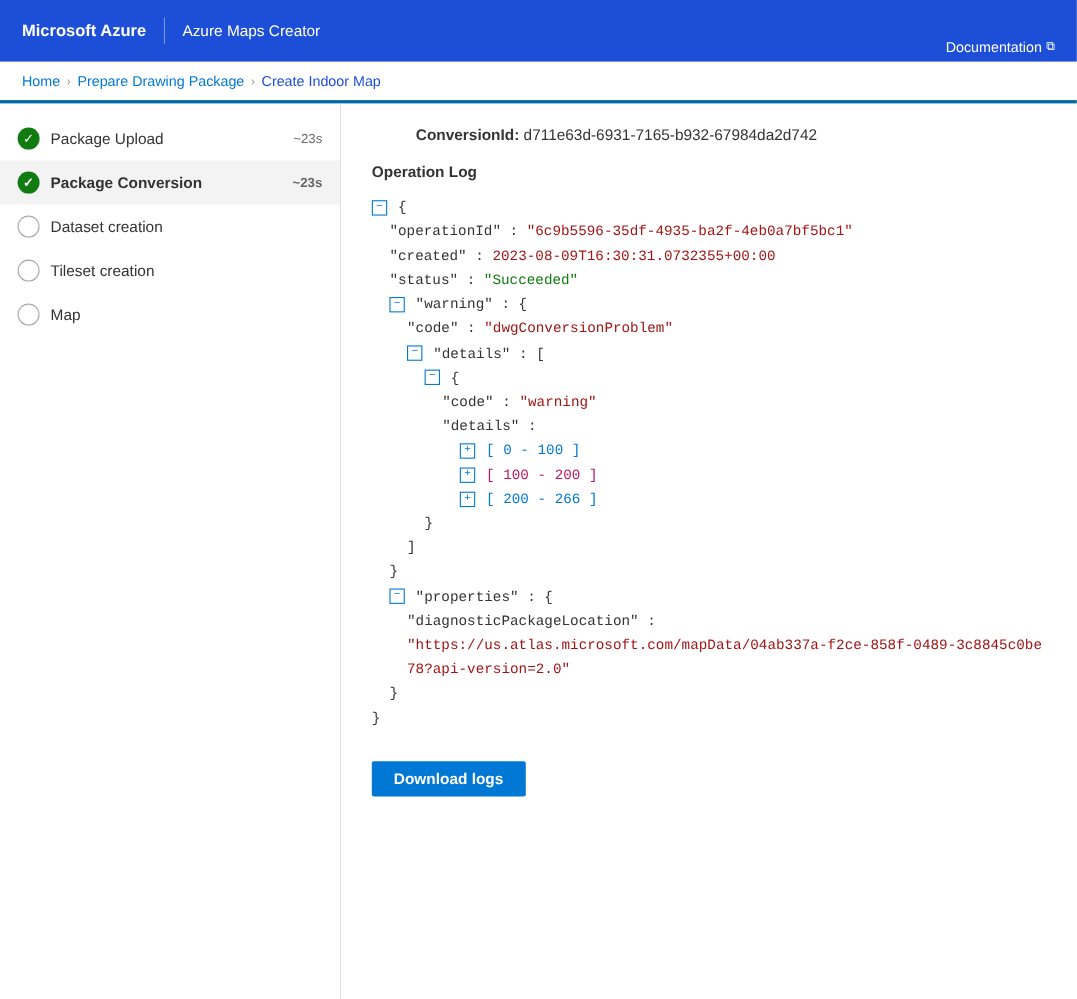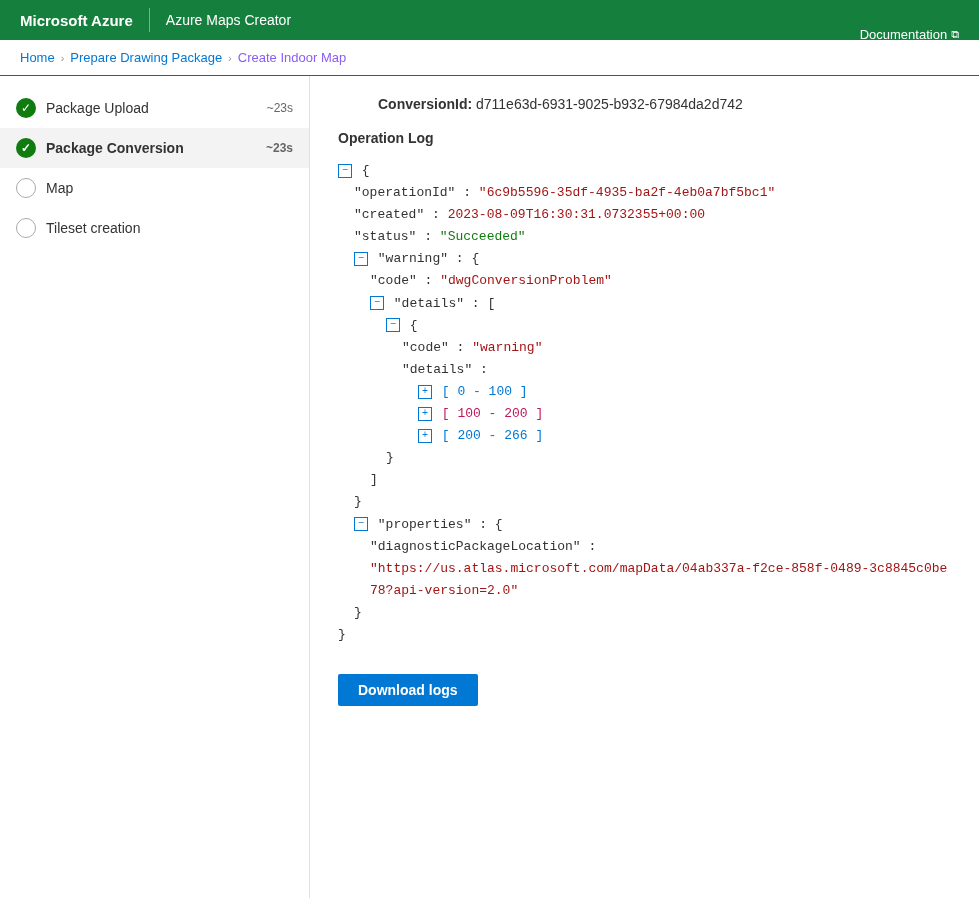--- a/index.html
+++ b/index.html
@@ -1,25 +1,25 @@
 <!DOCTYPE html>
 <html><head>
   <meta charset="utf-8">
   <style>
     * { box-sizing: border-box; margin: 0; padding: 0; }
     body { font-family: 'Segoe UI', Arial, sans-serif; font-size: 14px; background: #fff; color: #333; }
 
     
     .top-nav {
-      background: #15803d;
+      background: #1d4ed8;
       color: #fff;
       display: flex;
       align-items: center;
       padding: 0 20px;
-      height: 40px;
+      height: 56px;
     }
     .top-nav-brand {
       font-weight: 600;
       font-size: 15px;
       color: #fff;
     }
     .top-nav-divider {
       width: 1px;
       height: 24px;
       background: rgba(255,255,255,0.4);
@@ -43,33 +43,33 @@
       font-size: 11px;
     }
 
     
     .breadcrumb {
       padding: 10px 20px;
       display: flex;
       align-items: center;
       gap: 6px;
       font-size: 13px;
-      border-bottom: 1px solid #0369a1;
+      border-bottom: 3px solid #0369a1;
     }
     .breadcrumb a {
       color: #0078d4;
       text-decoration: none;
       cursor: pointer;
     }
     .breadcrumb-sep {
       color: #999;
       font-size: 11px;
     }
     .breadcrumb-current {
-      color: #8b5cf6;
+      color: #1d4ed8;
     }
 
     
     .main-layout {
       display: flex;
       height: calc(100vh - 48px - 38px);
     }
 
     
     .sidebar {
@@ -216,35 +216,40 @@
       <span class="sidebar-item-label">Package Upload</span>
       <span class="sidebar-item-time">~23s</span>
     </div>
     <div class="sidebar-item active">
       <div class="step-icon done">✓</div>
       <span class="sidebar-item-label">Package Conversion</span>
       <span class="sidebar-item-time">~23s</span>
     </div>
     <div class="sidebar-item">
       <div class="step-icon pending"></div>
-      <span class="sidebar-item-label">Map</span>
+      <span class="sidebar-item-label">Dataset creation</span>
       <span class="sidebar-item-time"></span>
     </div>
     <div class="sidebar-item">
       <div class="step-icon pending"></div>
       <span class="sidebar-item-label">Tileset creation</span>
       <span class="sidebar-item-time"></span>
     </div>
+    <div class="sidebar-item">
+      <div class="step-icon pending"></div>
+      <span class="sidebar-item-label">Map</span>
+      <span class="sidebar-item-time"></span>
+    </div>
   </aside>
 
   <main class="content">
 
     <div class="conversion-id">
       <span class="conversion-id-label">ConversionId:</span>
-      <span>d711e63d-6931-9025-b932-67984da2d742</span>
+      <span>d711e63d-6931-7165-b932-67984da2d742</span>
     </div>
 
     <div class="op-log-title">Operation Log</div>
 
     
     <div class="json-viewer">
 
       <span class="json-line">
         <span class="collapsed-btn">−</span>
         <span class="key">{</span>

